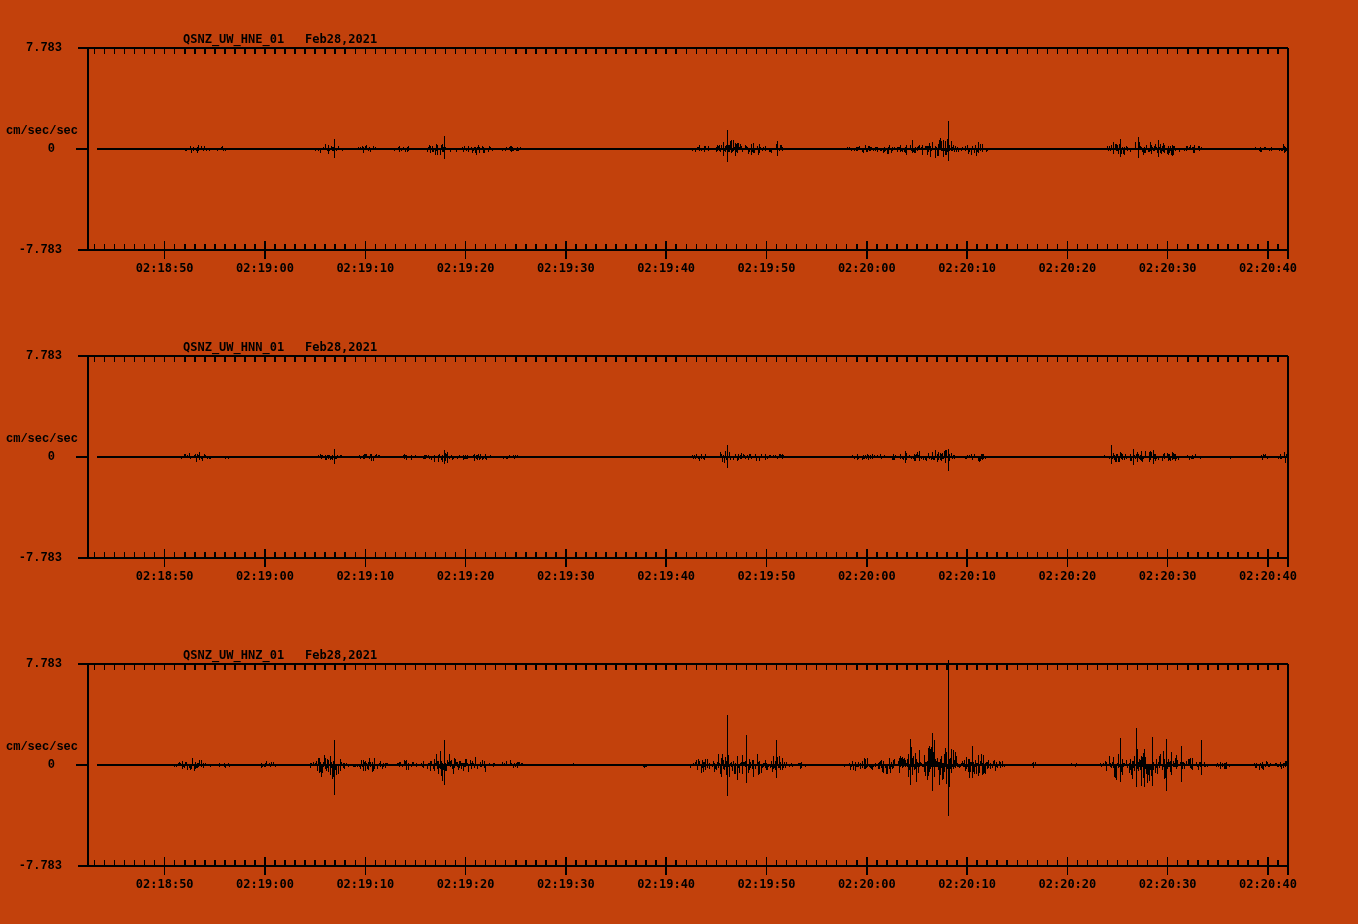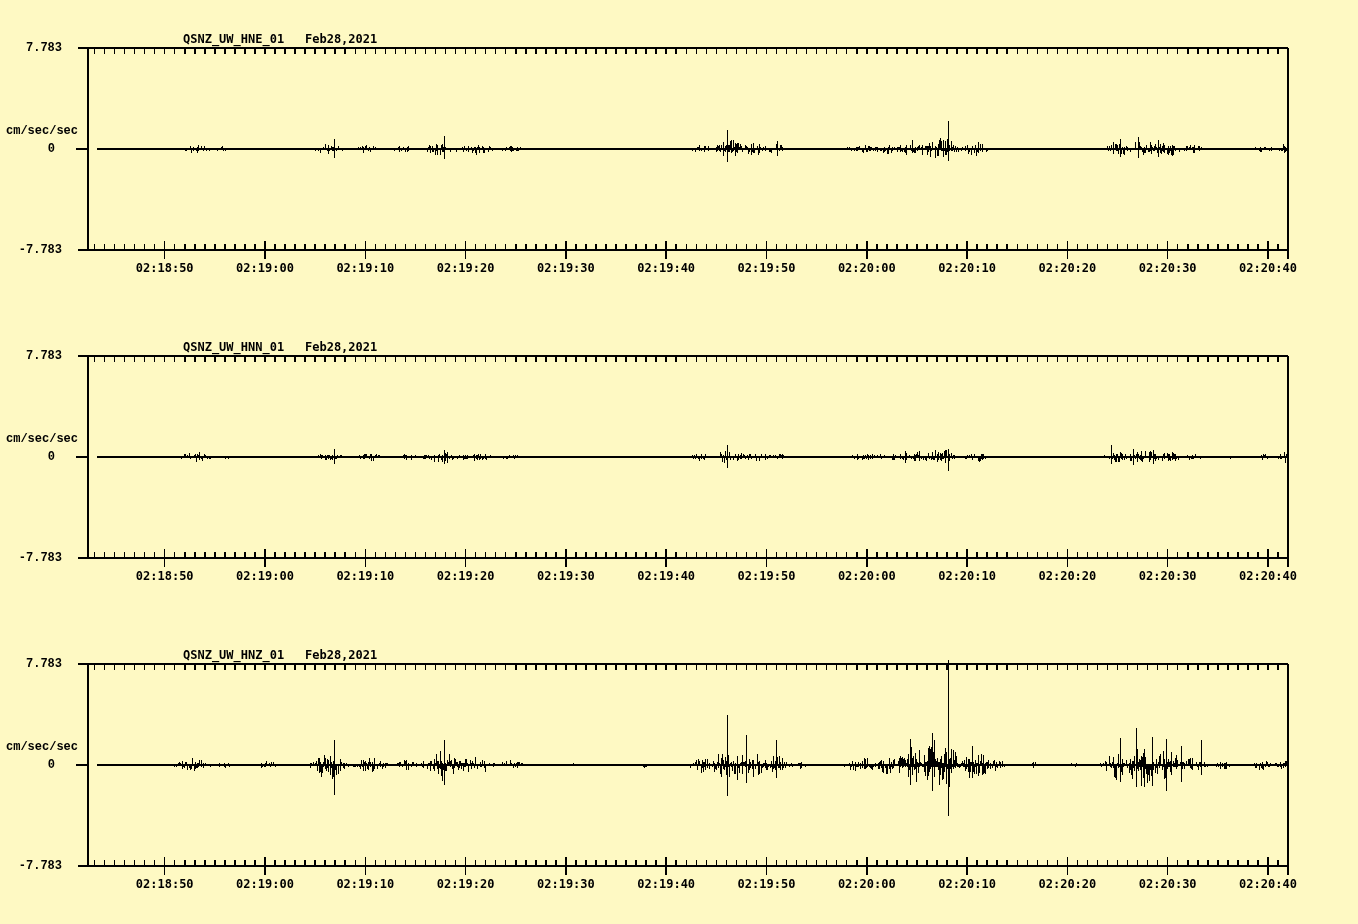--- a/index.html
+++ b/index.html
@@ -1,18 +1,18 @@
 <!DOCTYPE html>
 <html><head>
 <meta charset="utf-8">
 <style>
   html,body{margin:0;padding:0;background:#ffffff;}
   body{width:1358px;height:924px;overflow:hidden;
        font-family:"DejaVu Sans Mono",monospace;}
-  .page{position:relative;width:1358px;height:924px;background:#fef9c3;}
+  .page{position:relative;width:1358px;height:924px;background:#c2410c;}
   svg{position:absolute;left:0;top:0;}
   .lbl{position:absolute;left:0;color:#000;
        font:bold 12px "DejaVu Sans Mono",monospace;
        line-height:12px;white-space:pre;}
   .num{text-align:right;font-family:Liberation Mono, monospace;}
   .xl{transform:translateX(-50%);text-align:right;}
 </style>
 </head>
 <body>
 

